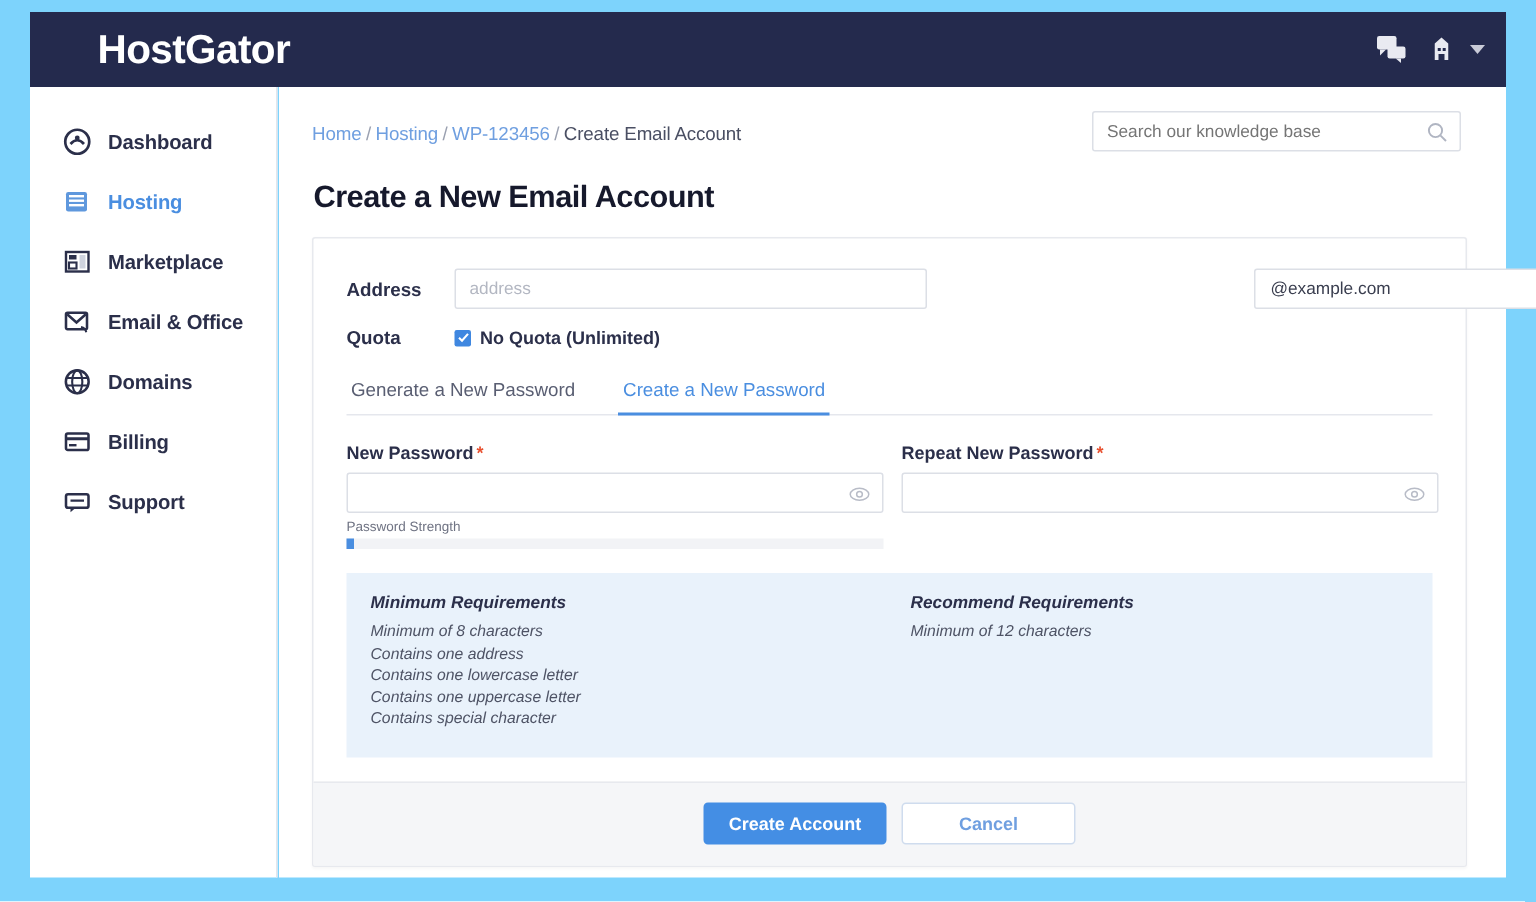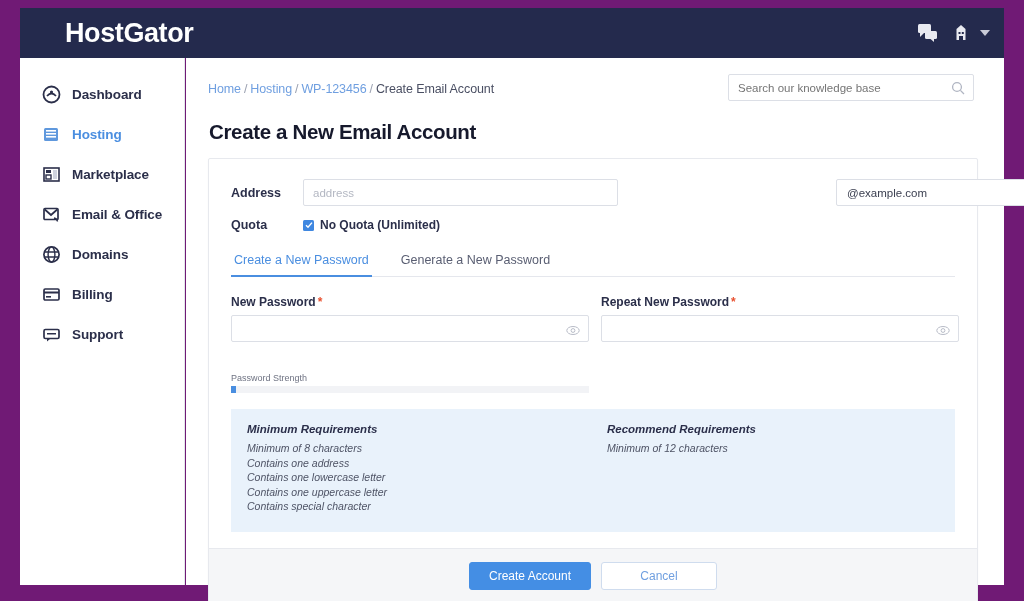--- a/index.html
+++ b/index.html
@@ -2,21 +2,21 @@
 <html><head>
 <meta charset="utf-8">
 <style>
   * { box-sizing: border-box; margin: 0; padding: 0; }
   html, body {
     width: 1024px; height: 601px;
     background: #ffffff;
     font-family: "Liberation Sans", sans-serif;
     overflow: hidden;
   }
-  .page { position: relative; width: 1024px; height: 601px; background:#701a75; }
+  .page { position: relative; width: 1024px; height: 601px; background:#7dd3fc; }
 
   
   .topbar {
     position: absolute; left: 20px; top: 8px; width: 984px; height: 50px;
     background: #242a4d;
     display: flex; align-items: center; justify-content: space-between;
     padding: 0 14px 0 45px;
   }
   .logo { color:#fff; font-size: 27px; font-weight: 700; letter-spacing: -0.4px; }
   .topbar-right { display:flex; align-items:center; gap: 14px; }
@@ -100,38 +100,38 @@
   .req-star { color:#e8502f; font-size:12px; margin-left:2px; }
   .pw-field {
     position:relative; width:358px; height:27px; border:1px solid #dcdfe6; border-radius:2px; background:#fff;
   }
   .pw-field input {
     width:100%;height:100%;border:none;outline:none;background:transparent;
     padding:0 28px 0 9px;font-size:12px;color:#3a3e4f;font-family:"Liberation Sans", sans-serif;
   }
   .eye { position:absolute; right:8px; top:6px; cursor:pointer; }
 
-  .strength-wrap { margin-top:31px; width:358px; }
+  .strength-wrap { margin-top:4px; width:358px; }
   .strength-label { font-size:9px; color:#6f7383; margin-bottom:3px; }
   .strength-track { width:358px; height:7px; background:#f2f3f6; }
   .strength-fill { height:7px; background:#4a8ee0; }
 
   .reqs {
     margin-top:16px; background:#e9f2fb; display:flex; padding:14px 16px 18px 16px;
   }
   .reqs-col { width:50%;font-style:italic; }
   .reqs-col.right { padding-left:14px; }
   .reqs-title { font-size:11.5px; font-weight:700; color:#2b2f4a; margin-bottom:6px; }
   .reqs-line { font-size:10.5px; color:#4e5365; line-height:14.5px; }
 
   .card-footer {
     border-top:1px solid #e7e9ee; background:#f5f6f8; height:56px;
     display:flex; align-items:center; justify-content:center; gap:10px;
   }
-  .btn { height:28px; border-radius:3px; font-size:12px; font-weight:400; cursor:pointer;
+  .btn { height:28px; border-radius:3px; font-size:12px; font-weight:700; cursor:pointer;
          display:flex;align-items:center;justify-content:center; font-family:"Liberation Sans", sans-serif; }
   .btn-primary { width:122px; background:#448ee4; color:#fff; border:1px solid #448ee4; }
   .btn-secondary { width:116px; background:#fff; color:#6f9fe0; border:1px solid #cfdcee; }
 </style>
 </head>
 <body>
 
 <div class="page">
 
   <div class="topbar">
@@ -275,22 +275,22 @@
           <div class="form-label">Quota</div>
           <span class="cbx">
             <svg width="8" height="8" viewBox="0 0 8 8">
               <path d="M1 4.2 L3 6.2 L7 1.6" fill="none" stroke="#fff" stroke-width="1.4"></path>
             </svg>
           </span>
           <span class="quota-text">No Quota (Unlimited)</span>
         </div>
 
         <div class="tabs">
+          <div class="tab">Generate a New Password</div>
           <div class="tab active">Create a New Password</div>
-          <div class="tab">Generate a New Password</div>
         </div>
 
         <div class="pw-grid">
           <div class="pw-col">
             <div class="pw-label">
               <span>New Password</span><span class="req-star">*</span>
             </div>
             <div class="pw-field">
               <input type="password" style="">
               <span class="eye">

